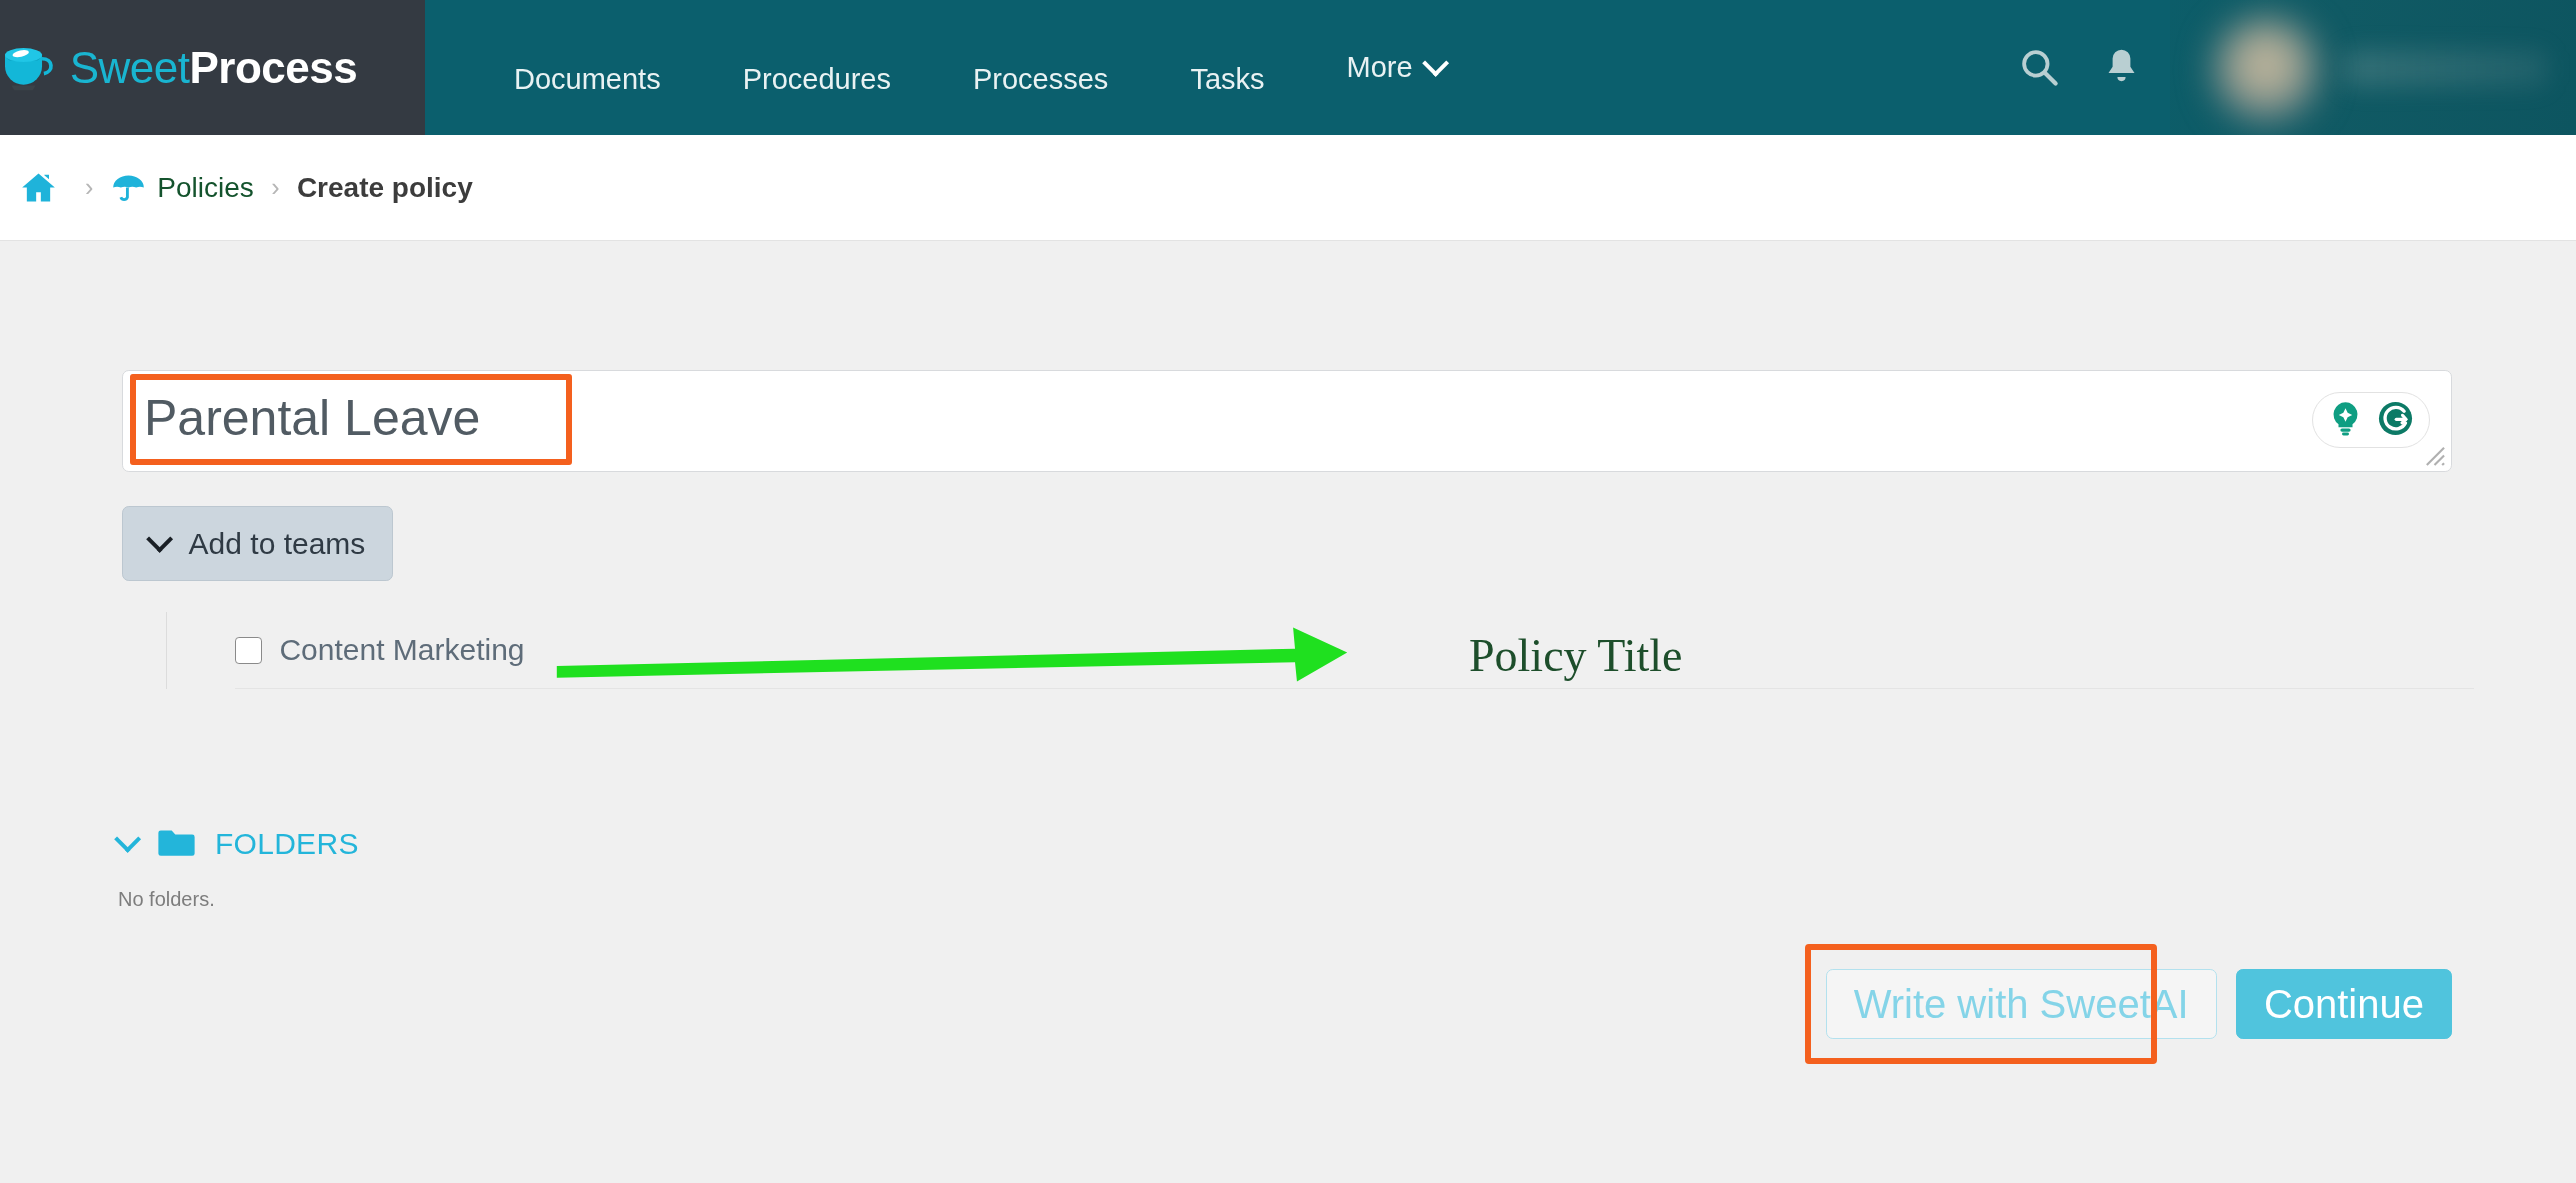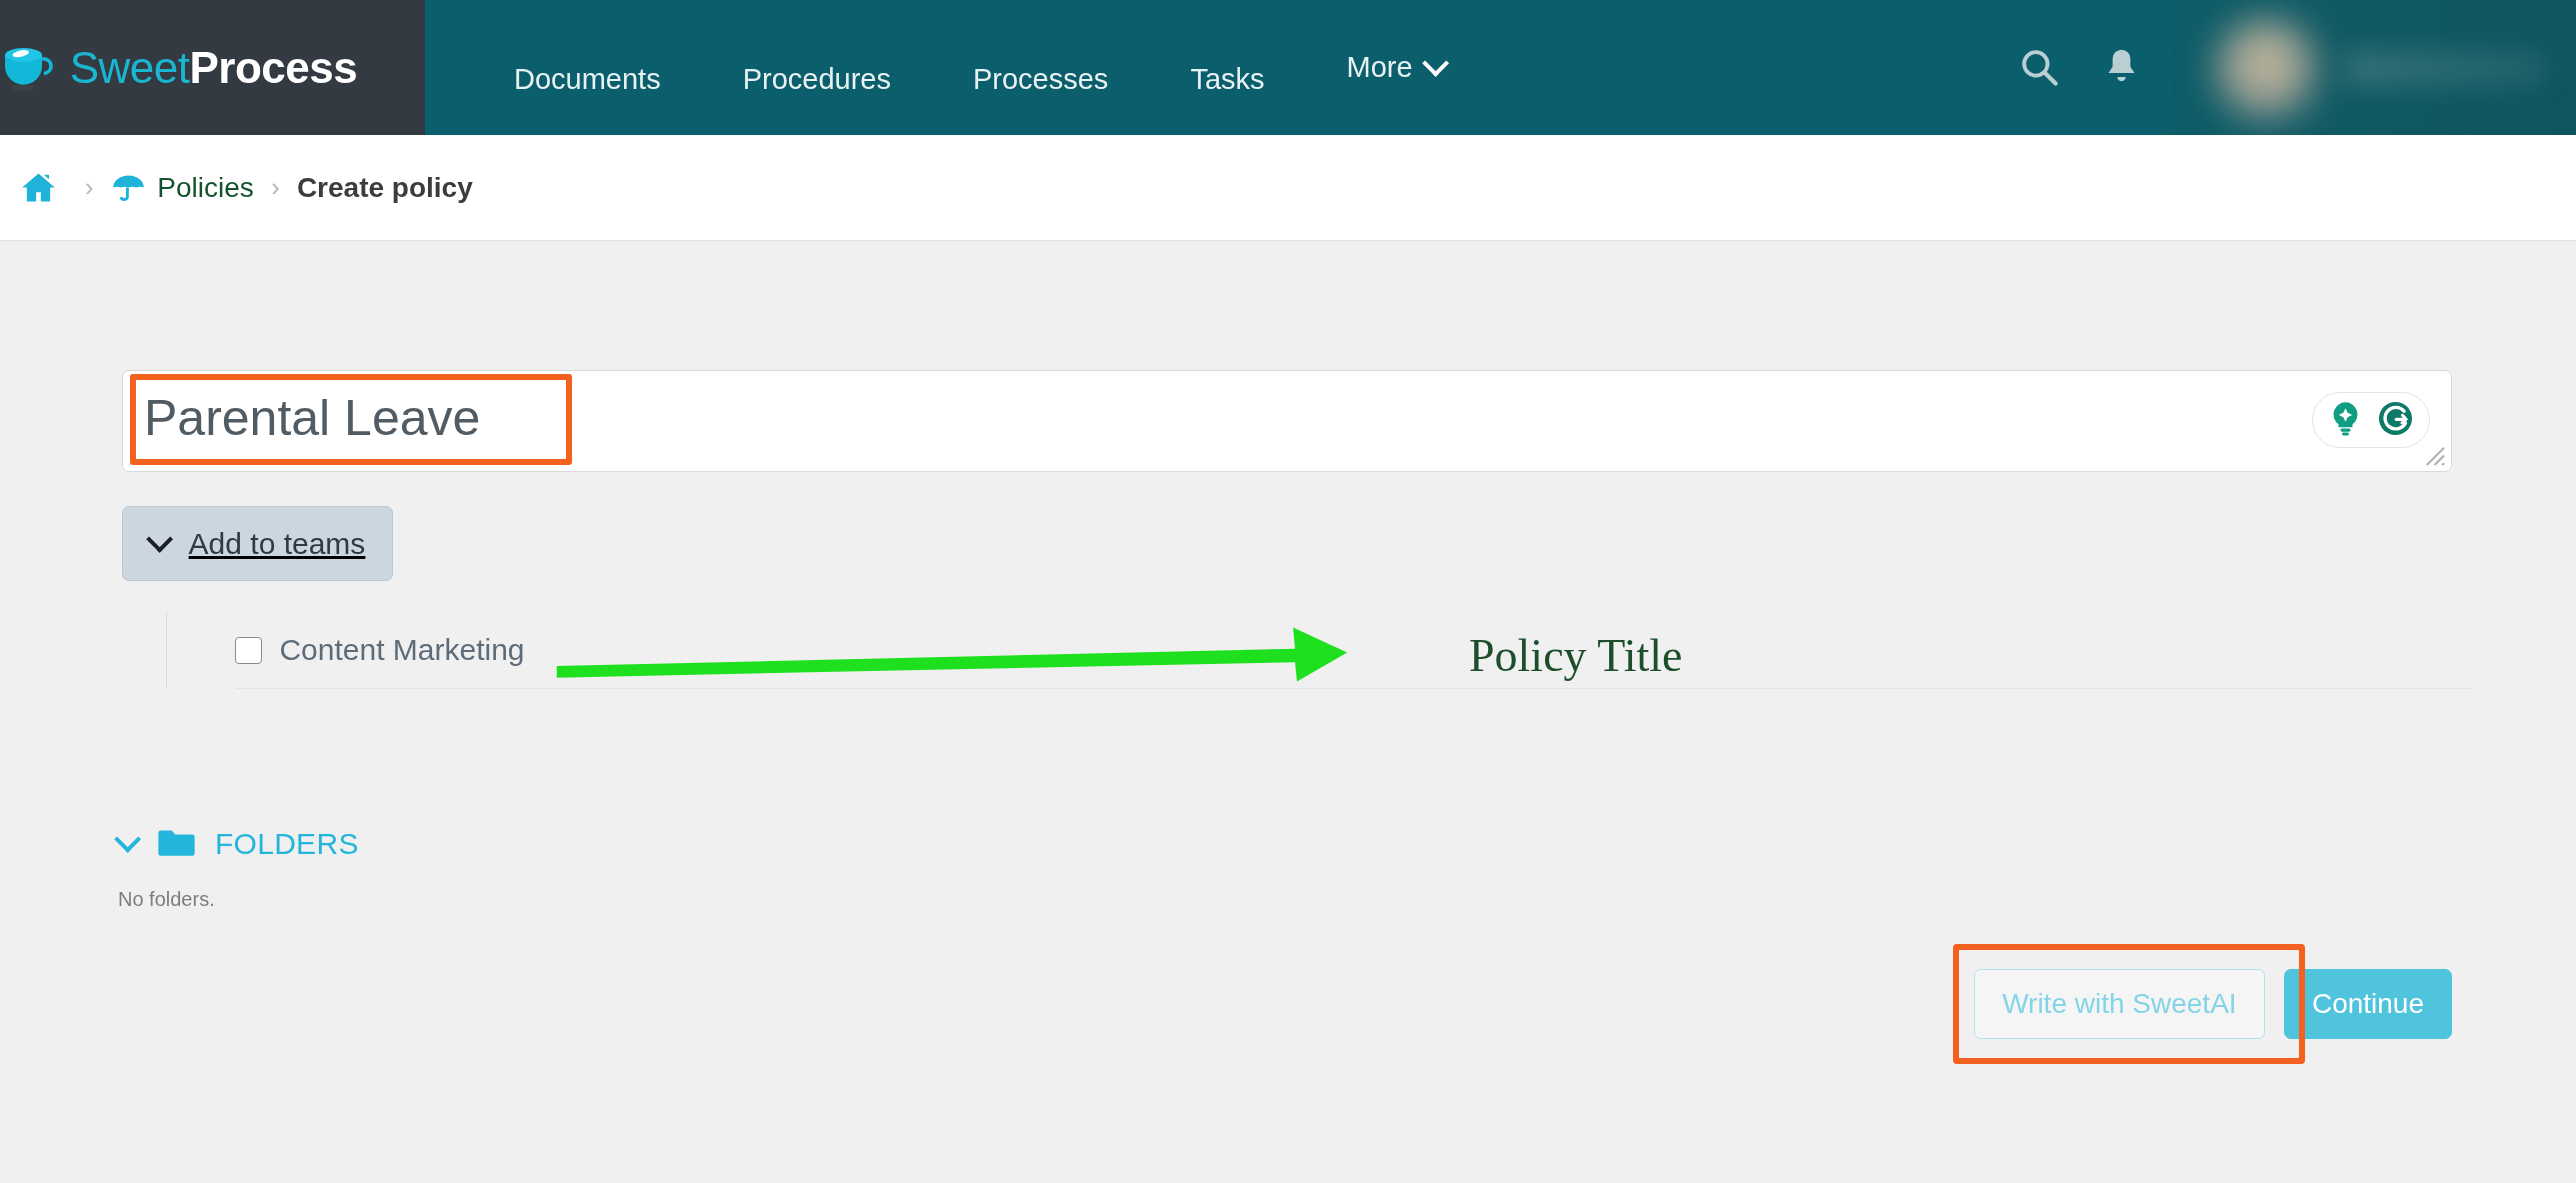--- a/index.html
+++ b/index.html
@@ -195,21 +195,20 @@
     left: 122px; top: 263px;
     height: 75px;
     background: #ccd6de;
     border: 1px solid #bcc7d0;
     border-radius: 6.8px;
     display: flex;
     align-items: center;
     gap: 19.3px;
     padding: 0 27px;
     cursor: pointer;
-    text-decoration: underline;
   }
   .add-teams-label { font-size: 30px; color: #2f3a44; white-space: nowrap; }
   .chev-down-dark {
     width: 19.3px; height: 19.3px;
     border-right: 4.8px solid #1a2026;
     border-bottom: 4.8px solid #1a2026;
     transform: rotate(45deg) translate(-2.9px,-2.9px);
   }
 
   
@@ -263,21 +262,21 @@
 
   
   .actions {
     position: absolute;
     right: 124px; top: 726px;
     display: flex;
     align-items: center;
     gap: 19.3px;
   }
   .btn {
-    font-size: 28px;
+    font-size: 40px;
     border-radius: 6.8px;
     padding: 0 27px;
     height: 70px;
     display: flex;
     align-items: center;
     white-space: nowrap;
     cursor: pointer;
   }
   .btn-sweetai {
     background: #f5f5f5;

